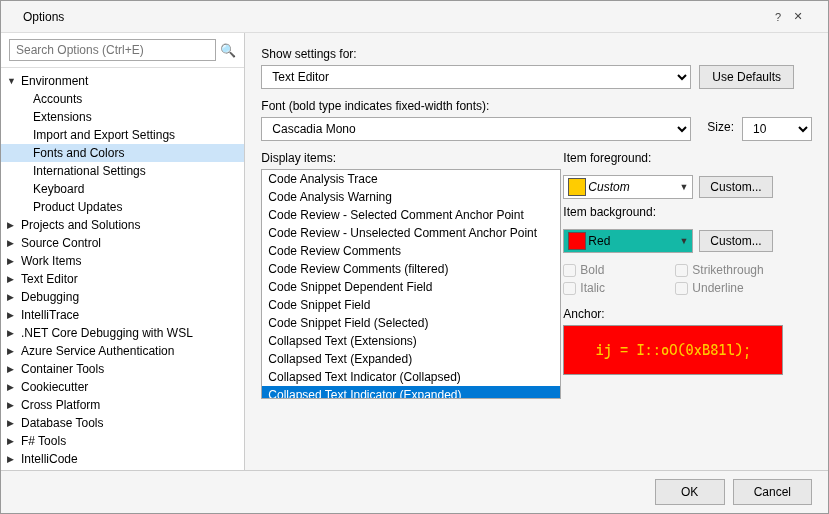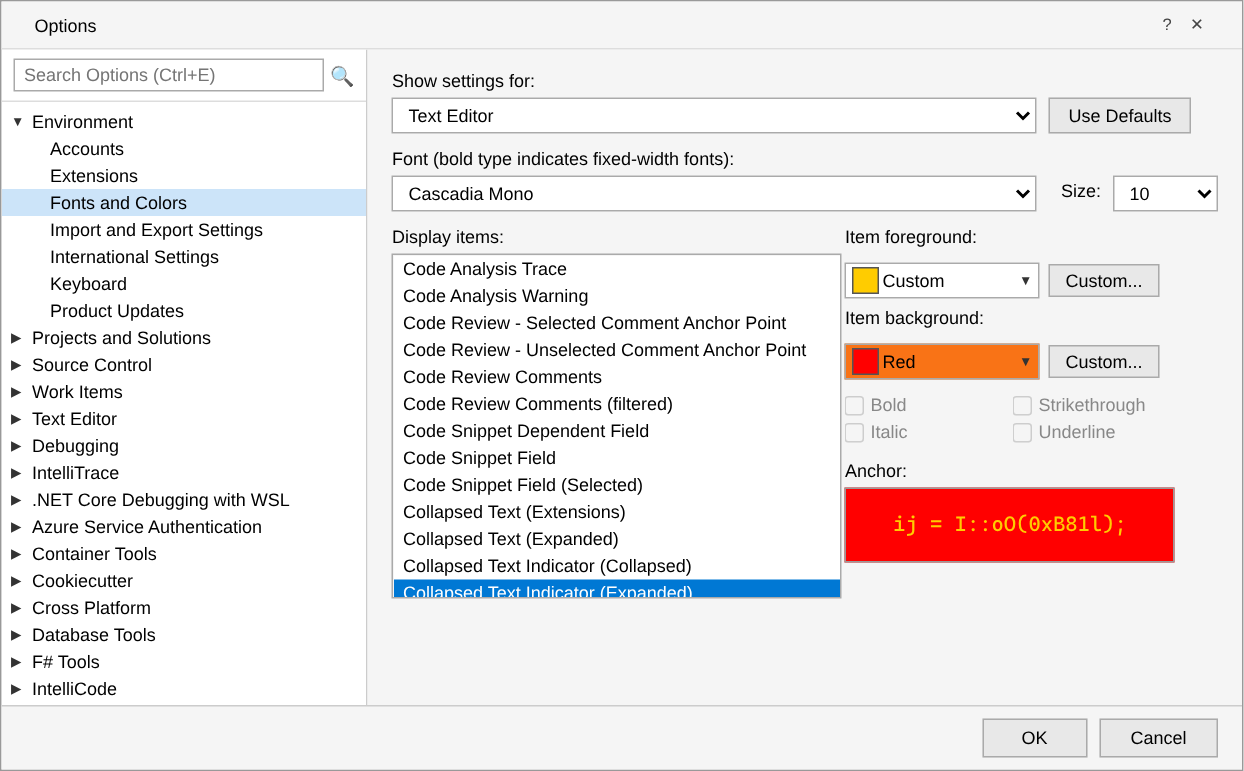--- a/index.html
+++ b/index.html
@@ -261,22 +261,22 @@
         <span class="search-icon-btn">🔍</span>
       </div>
       <div class="tree">
 
         <div class="tree-section-header">
           <span class="arrow">▼</span>
           <span>Environment</span>
         </div>
         <div class="tree-child">Accounts</div>
         <div class="tree-child">Extensions</div>
+        <div class="tree-child">Import and Export Settings</div>
         <div class="tree-child selected-item">Fonts and Colors</div>
-        <div class="tree-child">Import and Export Settings</div>
         <div class="tree-child">International Settings</div>
         <div class="tree-child">Keyboard</div>
         <div class="tree-child">Product Updates</div>
 
         <div class="tree-section-header">
           <span class="arrow">▶</span>
           <span>Projects and Solutions</span>
         </div>
         <div class="tree-section-header">
           <span class="arrow">▶</span>
@@ -377,31 +377,31 @@
             <div class="display-list-item selected">Collapsed Text Indicator (Expanded)</div>
 
           </div>
         </div>
 
         <div class="right-col">
 
           <div class="fg-bg-section">
             <div class="section-label">Item foreground:</div>
             <div class="color-row">
-              <div style="border:1px solid #aaa; background:#fff; display:flex; align-items:center; padding:2px 4px; width:130px;">
+              <div style="border:1px solid #aaa; background:#fff; display:flex; align-items:center; padding:2px 4px; width:130px;font-style:italic;">
                 <span class="color-swatch" style="background:#ffcc00;"></span>
                 <span style="font-size:12px; flex:1;">Custom</span>
                 <span style="font-size:9px; color:#333;">▼</span>
               </div>
               <button class="custom-btn">Custom...</button>
             </div>
 
             <div class="section-label">Item background:</div>
             <div class="color-row">
-              <div style="border:1px solid #aaa; background:#f97316; display:flex; align-items:center; padding:2px 4px; width:130px;">
+              <div style="border:1px solid #aaa; background:#14b8a6; display:flex; align-items:center; padding:2px 4px; width:130px;">
                 <span class="color-swatch" style="background:#ff0000;"></span>
                 <span style="font-size:12px; flex:1;">Red</span>
                 <span style="font-size:9px; color:#333;">▼</span>
               </div>
               <button class="custom-btn">Custom...</button>
             </div>
           </div>
 
           <div class="checkbox-area">
             <label class="checkbox-label">

